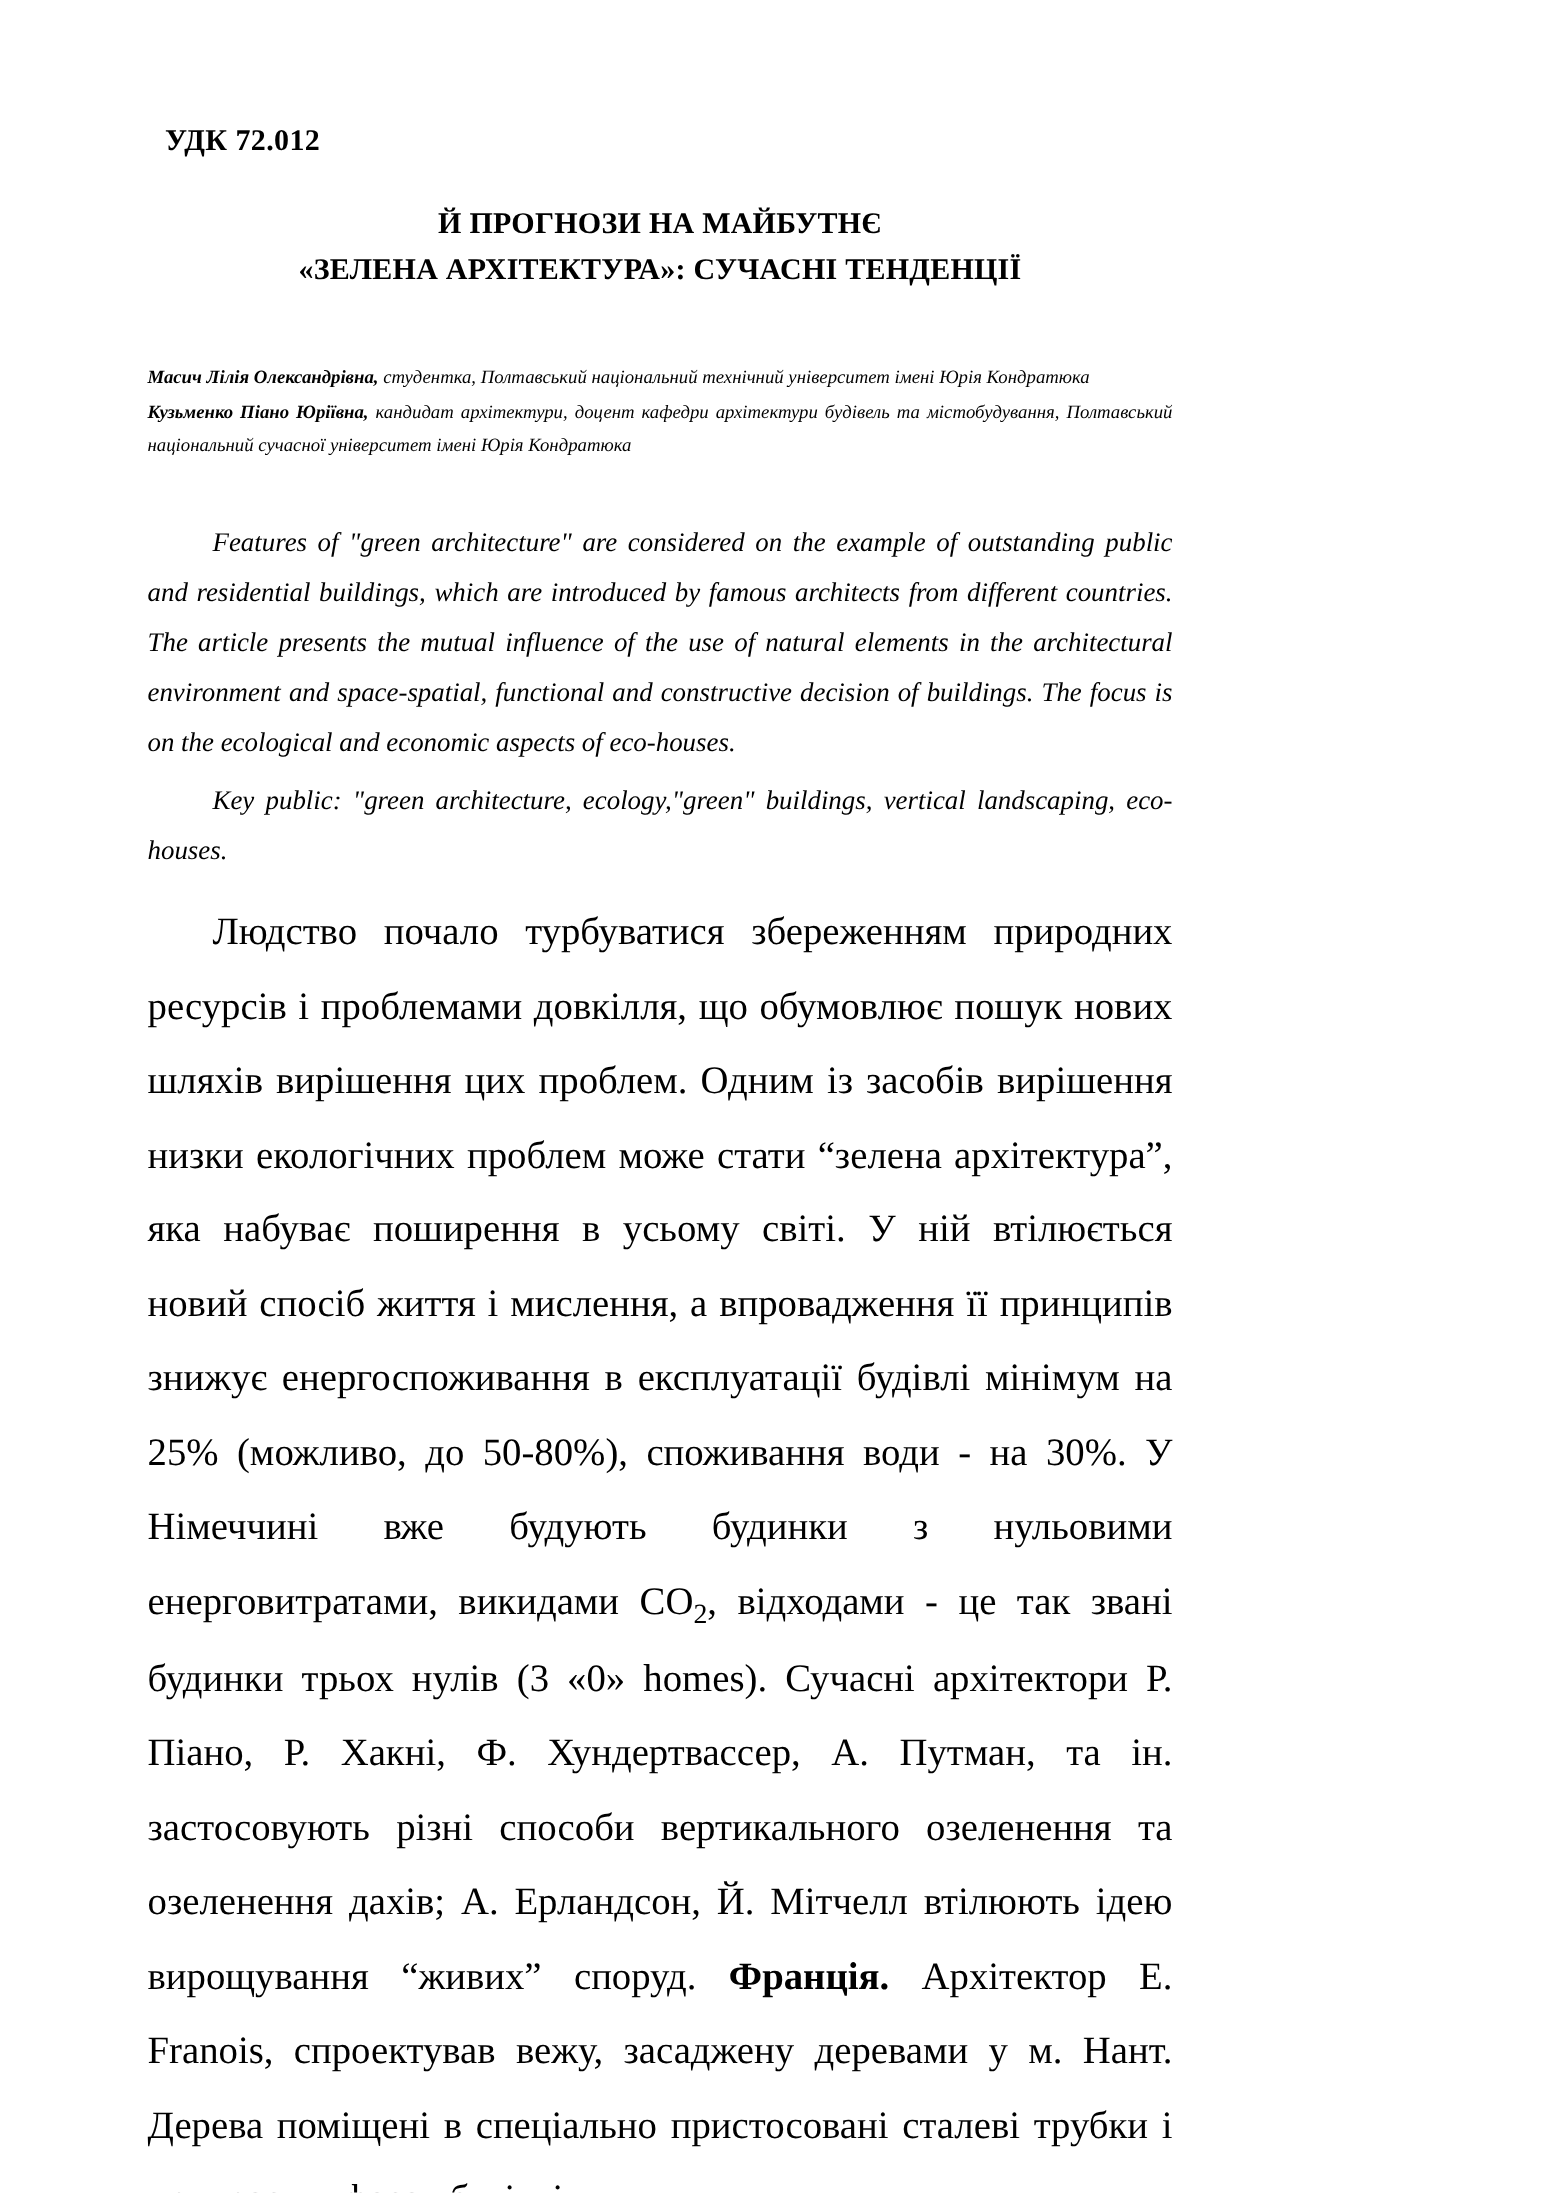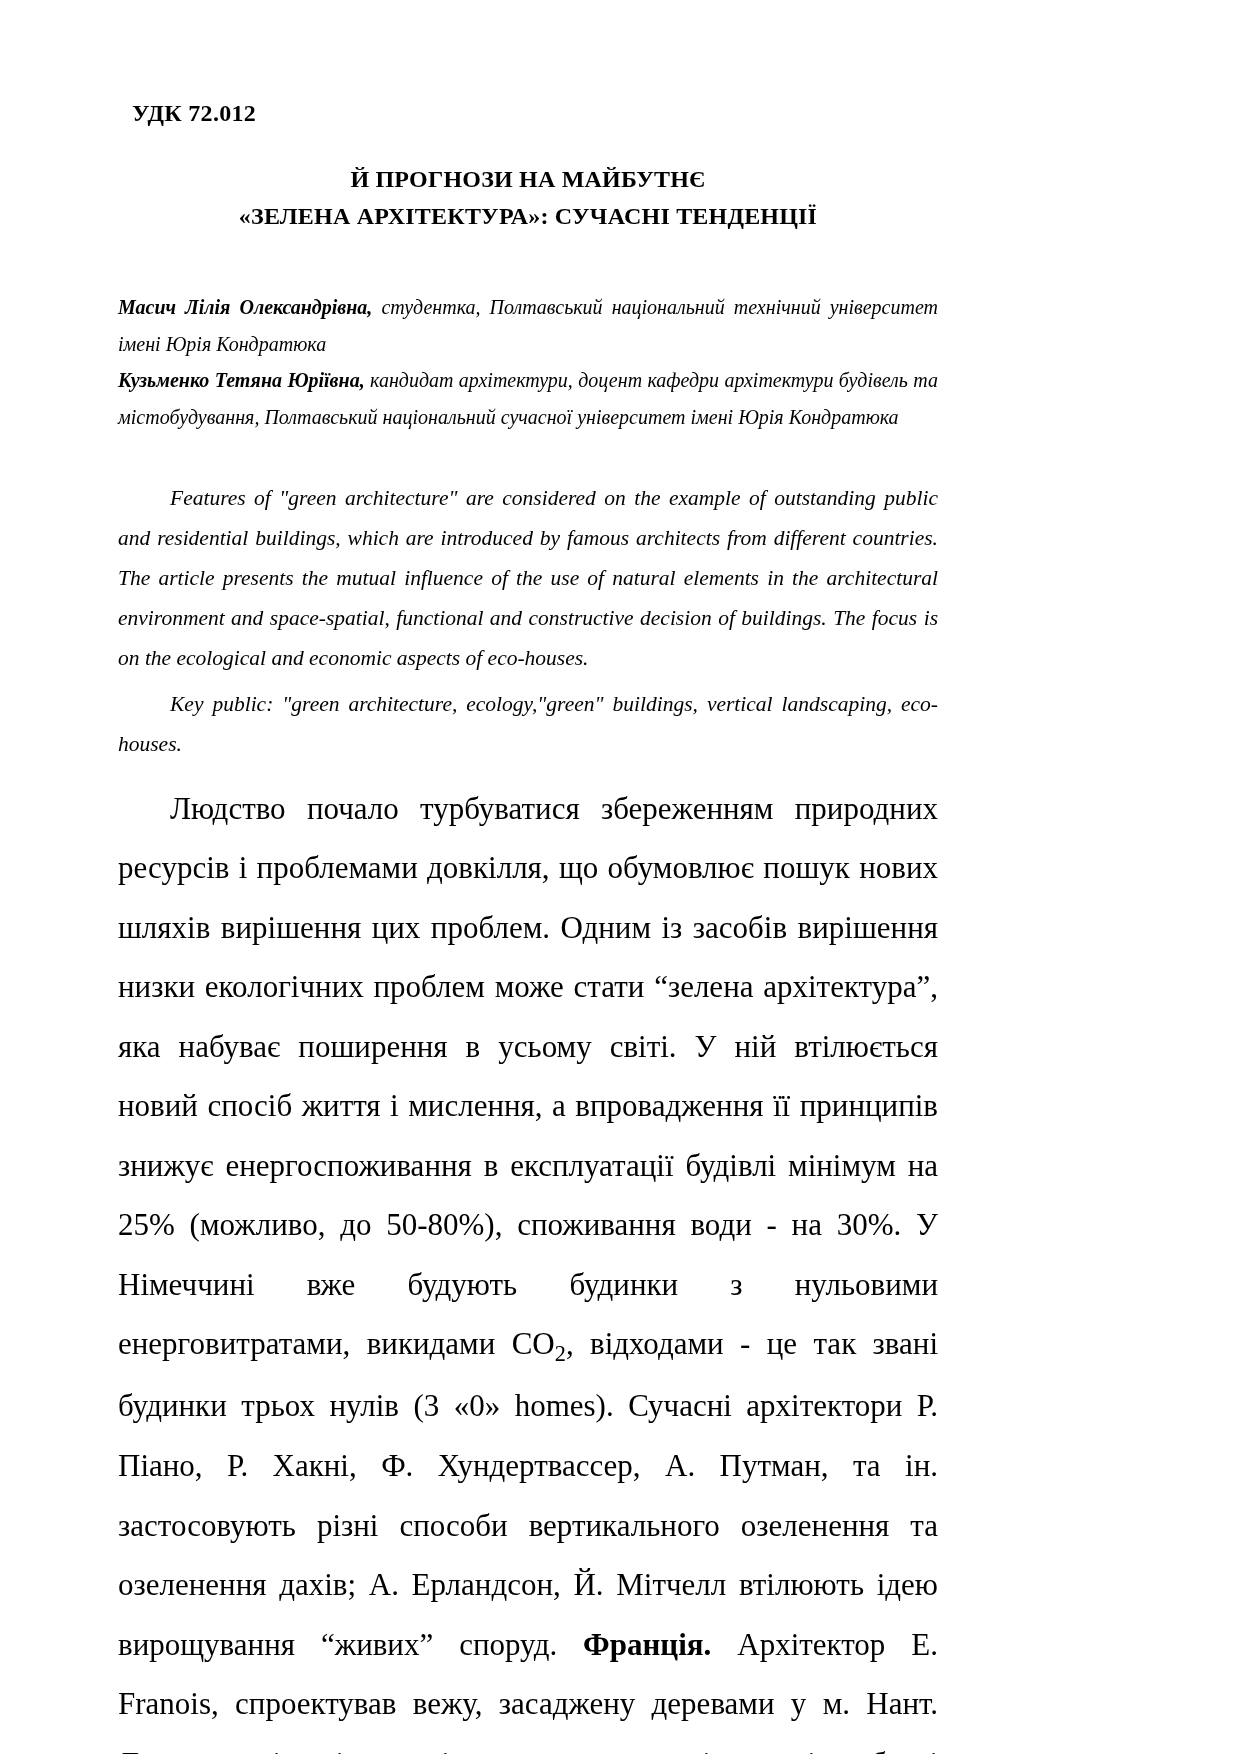--- a/index.html
+++ b/index.html
@@ -32,21 +32,21 @@
     font-size: 24px;
     font-weight: bold;
     line-height: 1.55;
     letter-spacing: 0.2px;
     margin: 0 0 54px 0;
   }
   .title .line {
     display: block;
   }
   .authors {
-    font-size: 20px;
+    font-size: 15px;
     font-style: italic;
     line-height: 1.82;
     text-align: justify;
     margin-bottom: 44px;
   }
   .authors .who {
     font-weight: bold;
     font-style: italic;
   }
   .abstract {
@@ -102,21 +102,21 @@
 
   <div class="udk">УДК 72.012</div>
 
   <div class="title">
     <span class="line">Й ПРОГНОЗИ НА МАЙБУТНЄ</span>
     <span class="line">«ЗЕЛЕНА АРХІТЕКТУРА»: СУЧАСНІ ТЕНДЕНЦІЇ</span>
   </div>
 
   <div class="authors">
     <span class="who">Масич Лілія Олександрівна,</span><span> студентка, Полтавський національний технічний університет імені Юрія Кондратюка</span><br>
-    <span class="who">Кузьменко Тетяна Юріївна,</span><span> кандидат архітектури, доцент кафедри архітектури будівель та містобудування, Полтавський національний сучасної університет імені Юрія Кондратюка</span>
+    <span class="who">Кузьменко Піано Юріївна,</span><span> кандидат архітектури, доцент кафедри архітектури будівель та містобудування, Полтавський національний сучасної університет імені Юрія Кондратюка</span>
   </div>
 
   <div class="abstract">
     <span class="indent"></span><span>Features of "green architecture" are considered on the example of outstanding public and residential buildings, which are introduced by famous architects from different countries. The article presents the mutual influence of the use of natural elements in the architectural environment and space-spatial, functional and constructive decision of buildings. The focus is on the ecological and economic aspects of eco-houses.</span>
   </div>
 
   <div class="keywords">
     <span class="indent"></span><span>Key public:</span><span>  "green architecture, ecology,"green" buildings, vertical landscaping, eco-houses.</span>
   </div>
 

